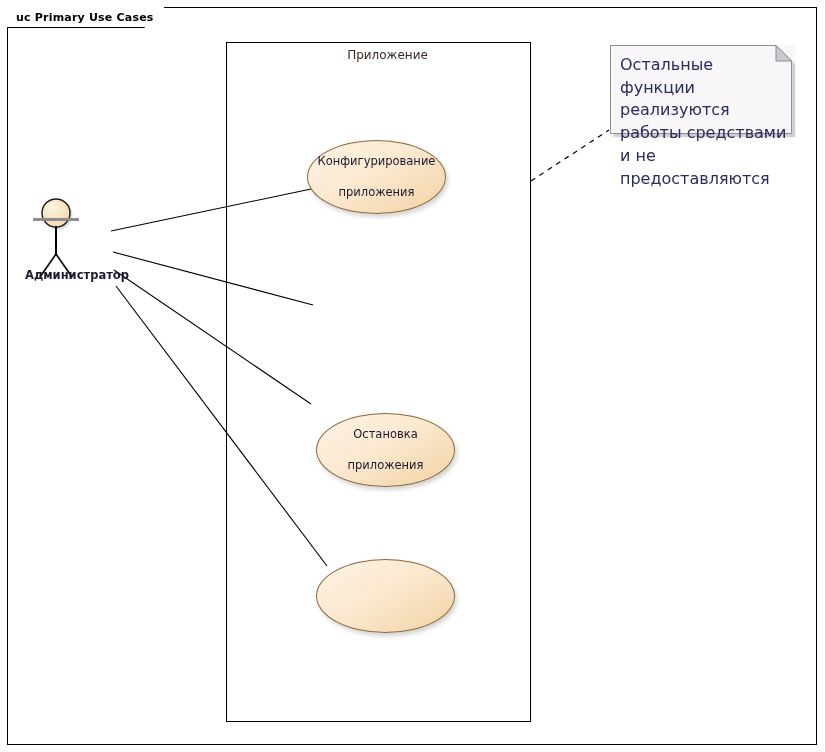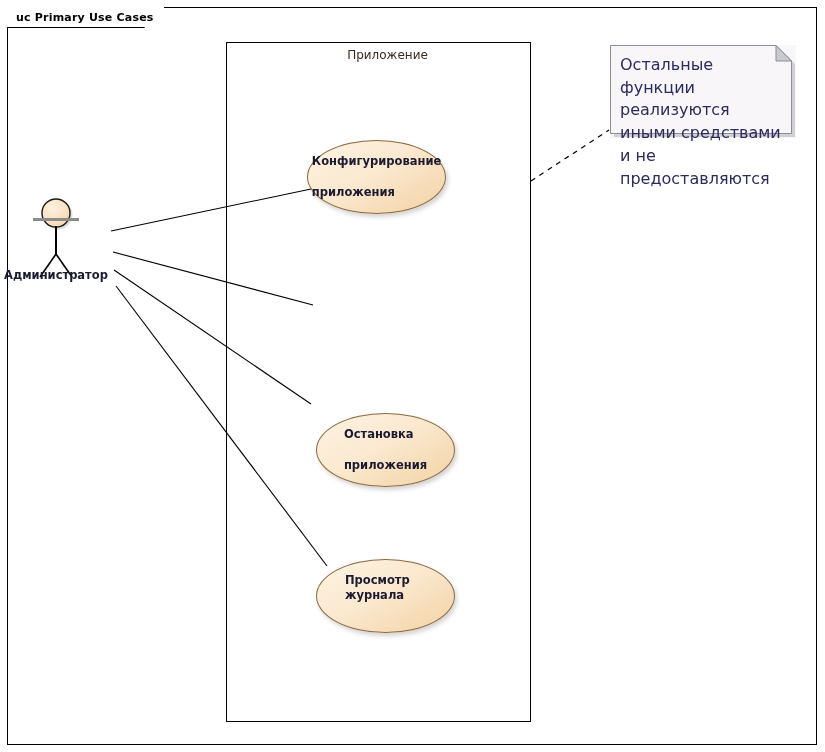--- a/index.html
+++ b/index.html
@@ -79,40 +79,41 @@
     border-radius: 50%;
     background: linear-gradient(150deg, #fdf3e3 0%, #fbe9d0 45%, #f2d2a4 100%);
     box-shadow: 2px 3px 4px rgba(120,110,100,0.30);
     display: flex;
     align-items: center;
     justify-content: center;
     box-sizing: border-box;
   }
   .usecase span {
     display: block;
+    text-align: center;
     font-size: 11.5px;
-    font-weight: bold;
+    font-weight: normal;
     color: #1a1a30;
     line-height: 1.35;
     padding: 0 14px;
   }
   
   .actor {
     position: absolute;
     left: 22px;
     top: 182px;
     width: 110px;
     height: 100px;
   }
   .actor-label {
     position: absolute;
     left: 0px;
     top: 268px;
     width: 150px;
-    text-align: left;
+    text-align: center;
     padding-left: 4px;
     font-size: 11.5px;
     font-weight: bold;
     color: #1a1a30;
     box-sizing: border-box;
     white-space: nowrap;
   }
   
   .note {
     position: absolute;
@@ -201,31 +202,31 @@
 
   <div class="usecase" style="left:316px; top:413px; width:139px; height:74px;">
     <span>
       <span>Остановка</span><br>
       <span>приложения</span>
     </span>
   </div>
 
   <div class="usecase" style="left:316px; top:559px; width:139px; height:74px;">
     <span>
-      <span>Просмотр журнала</span><br>
+      <br>
     </span>
   </div>
 
   <svg class="note" viewBox="0 0 186 93" width="186" height="93">
 
     <path d="M 4 4 L 170 4 L 185 19 L 185 92 L 4 92 Z" fill="rgba(120,120,125,0.30)"></path>
 
     <path d="M 0.5 0.5 L 166 0.5 L 181.5 16 L 181.5 88.5 L 0.5 88.5 Z" fill="#f8f6f9" stroke="#8e8e96" stroke-width="1"></path>
 
     <path d="M 166 0.5 L 166 16 L 181.5 16 Z" fill="#c9c9d0" stroke="#8e8e96" stroke-width="1"></path>
   </svg>
   <div class="note-text">
     <span>Остальные функции реализуются</span><br>
-    <span>иными средствами и не</span><br>
+    <span>работы средствами и не</span><br>
     <span>предоставляются</span><br>
   </div>
 
 </div>
 
 </body></html>

